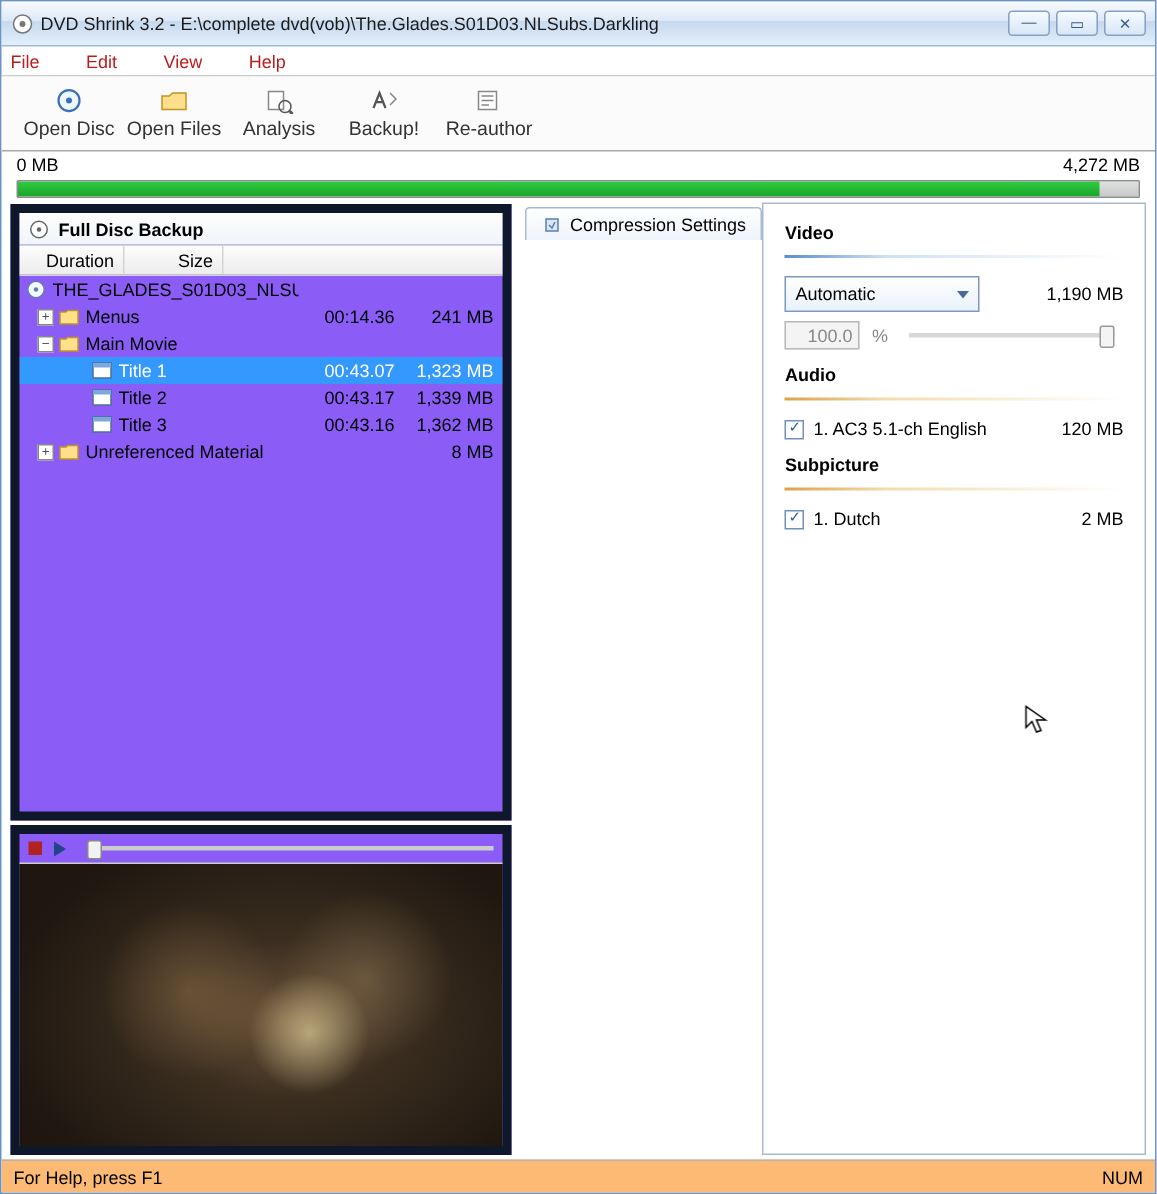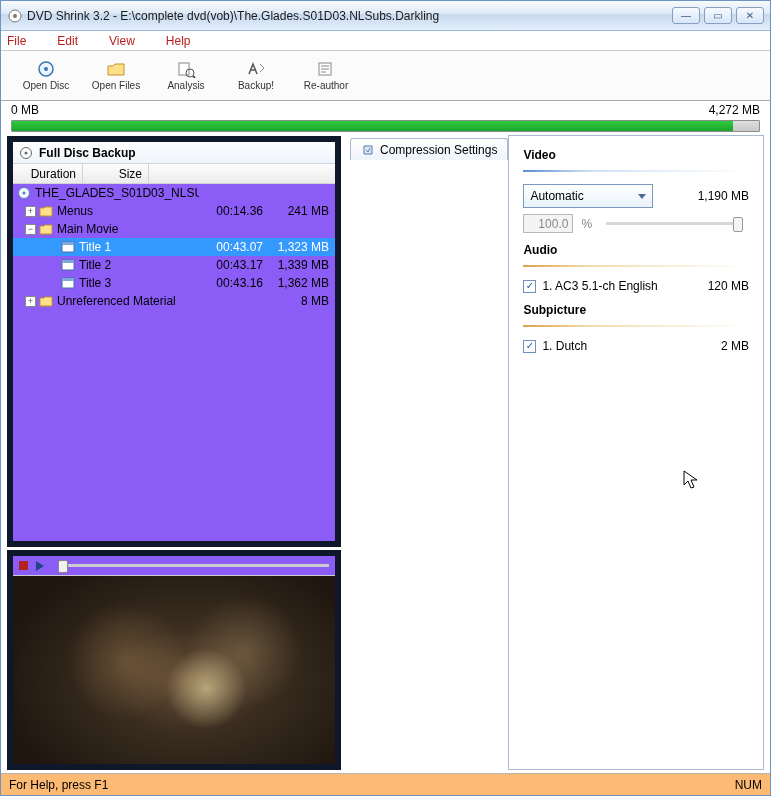--- a/index.html
+++ b/index.html
@@ -7,21 +7,21 @@
 .titlebar{height:30px;background:linear-gradient(#f8fbff,#dce8f6 45%,#c7d9ee 46%,#e2eefb);display:flex;align-items:center;padding:0 6px;border-bottom:1px solid #9db7d6}
 .titlebar svg{margin-right:4px}
 .title-text{font-size:12px;color:#1a1a1a}
 .win-buttons{margin-left:auto;display:flex;gap:0}
 .win-btn{width:28px;height:17px;border:1px solid #879fc1;border-radius:3px;margin-left:4px;display:flex;align-items:center;justify-content:center;background:linear-gradient(#f5faff,#d7e6f6);color:#3a5a82;font-size:10px}
 .menubar{height:20px;display:flex;align-items:center;padding:0 6px;gap:31px;border-bottom:1px solid #ccc;color:#b91c1c}
 .menubar span{cursor:default}
 .toolbar{height:50px;display:flex;align-items:center;padding:2px 10px;gap:0;border-bottom:1px solid #a9a9a9;background:#fbfbfb}
 .tool-btn{display:flex;flex-direction:column;align-items:center;justify-content:center;width:70px;height:46px;border:1px solid transparent;border-radius:3px;gap:2px}
 .tool-btn.active{border:1px solid #9ab3d4;background:linear-gradient(#fdfefe,#e8f1fb)}
-.tool-btn .lbl{font-size:10px;color:#333}
+.tool-btn .lbl{font-size:13px;color:#333}
 .size-row{display:flex;justify-content:space-between;padding:2px 10px;font-size:11px}
 .progress-wrap{height:14px;padding:1px 10px 4px}
 .progress{height:12px;border:1px solid #8c8c8c;border-radius:1px;background:linear-gradient(#2ecc40,#1aa52a);position:relative}
 .progress::after{content:'';position:absolute;right:0;top:0;bottom:0;width:26px;background:linear-gradient(#e0e0e0,#c8c8c8)}
 .main{flex:1;display:flex;gap:3px;padding:3px 6px 3px 6px;min-height:0}
 .left-col{width:334px;display:flex;flex-direction:column;gap:3px;min-height:0}
 .panel{border:6px solid #0f172a;background:#8b5cf6;display:flex;flex-direction:column}
 .panel-hdr{height:22px;display:flex;align-items:center;padding:0 6px;gap:6px;font-weight:700;background:linear-gradient(#fdfdfd,#f0f5fb);border-bottom:1px solid #c8d4e2}
 .tree-panel{flex:1;min-height:0}
 .tree-cols{display:flex;height:20px;border-bottom:1px solid #d4d4d4;background:linear-gradient(#fdfdfd,#ececec)}

